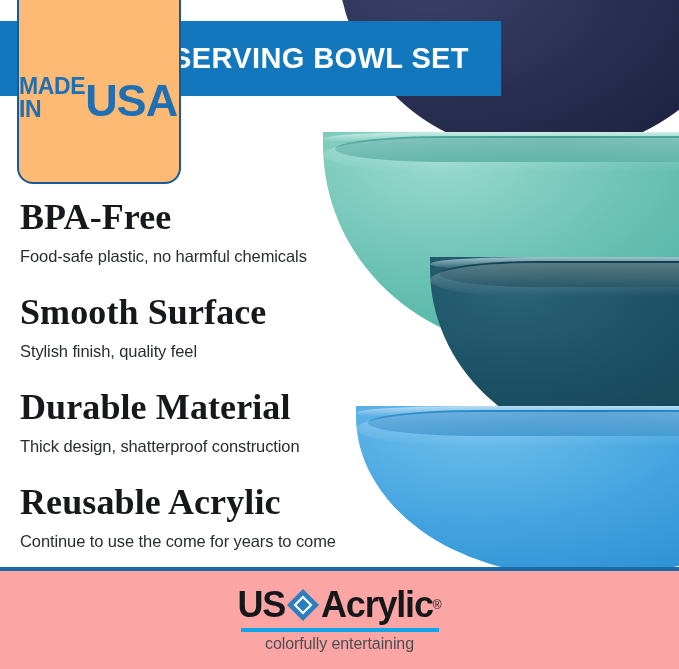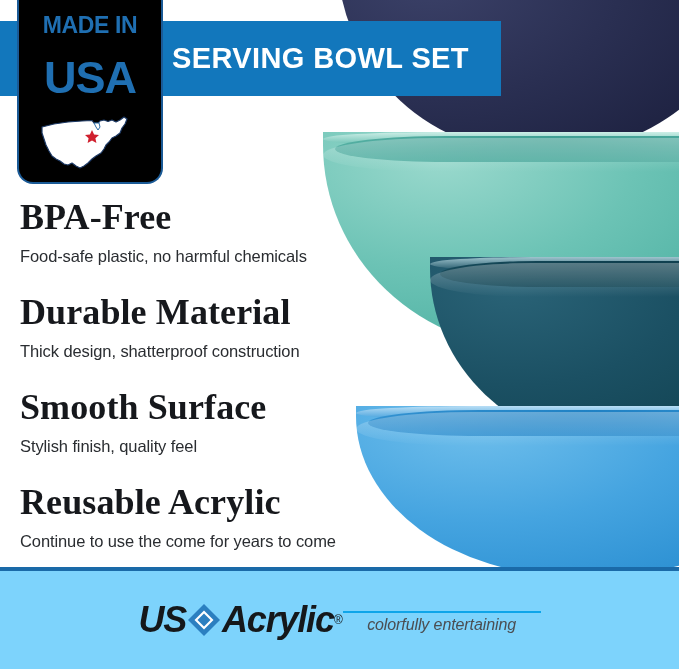--- a/index.html
+++ b/index.html
@@ -67,27 +67,27 @@
     display:flex; align-items:center;
     z-index:6;
   }
   #banner-title {
     color:#ffffff; font-weight:bold; font-size:29px; letter-spacing:.4px;
     margin-left:172px; white-space:nowrap;
   }
 
   
   #usa-badge {
-    position:absolute; left:17px; top:0px; width:146px; height:184px;
-    background:#000000;
+    position:absolute; left:17px; top:0px; width:164px; height:184px;
+    background:#fdba74;
     border:2px solid #1a5a96;
     border-top:none;
     border-radius:0 0 16px 16px;
     z-index:8;
-    display:flex; flex-direction:column; align-items:center;
+    display:flex; flex-direction:row; align-items:center;
   }
   #usa-badge .made-in {
     color:#1f6fb2; font-weight:bold; font-size:23px; letter-spacing:-.4px;
     margin-top:14px; line-height:1;
   }
   #usa-badge .usa {
     color:#1f6fb2; font-weight:bold; font-size:45px; letter-spacing:-1px;
     line-height:1; margin-top:18px;
   }
   #usa-map { margin-top:11px; }
@@ -106,33 +106,33 @@
     margin-top:9px; letter-spacing:-.1px;
   }
 
   
   #footer-rule {
     position:absolute; left:0; top:567px; width:679px; height:4px;
     background:#1a6aa8; z-index:9;
   }
   #footer {
     position:absolute; left:0; top:571px; width:679px; height:98px;
-    background:#7dd3fc; z-index:9;
-    display:flex; flex-direction:row; align-items:center; justify-content:center;font-style:italic;
+    background:#fca5a5; z-index:9;
+    display:flex; flex-direction:column; align-items:center; justify-content:center;
   }
   #logo-row { display:flex; align-items:center; justify-content:center; }
   .logo-word {
     font-family:"Liberation Sans", sans-serif;
     font-weight:bold; font-size:36px; color:#15181b; letter-spacing:-1.2px;
     line-height:1;
   }
   .logo-reg { font-size:12px; vertical-align:super; font-weight:normal; letter-spacing:0; }
   #logo-diamond { margin:0 1px; display:block; }
   #tagline-wrap {
-    margin-top:5px; width:198px; border-top:2px solid #0ea5e9;
+    margin-top:5px; width:198px; border-top:4px solid #0ea5e9;
     display:flex; justify-content:center; padding-top:3px;
   }
   #tagline {
     font-family:"Liberation Sans", sans-serif;
     font-size:16px; color:#4b4e52; letter-spacing:-.1px;
   }
 </style>
 </head>
 <body>
 
@@ -187,27 +187,27 @@
   </div>
 
   <div id="features">
 
     <div class="feature">
       <div class="f-title">BPA-Free</div>
       <div class="f-sub">Food-safe plastic, no harmful chemicals</div>
     </div>
 
     <div class="feature">
+      <div class="f-title">Smooth Surface</div>
+      <div class="f-sub">Stylish finish, quality feel</div>
+    </div>
+
+    <div class="feature">
       <div class="f-title">Durable Material</div>
       <div class="f-sub">Thick design, shatterproof construction</div>
-    </div>
-
-    <div class="feature">
-      <div class="f-title">Smooth Surface</div>
-      <div class="f-sub">Stylish finish, quality feel</div>
     </div>
 
     <div class="feature">
       <div class="f-title">Reusable Acrylic</div>
       <div class="f-sub">Continue to use the come for years to come</div>
     </div>
 
   </div>
 
   <div id="footer-rule"></div>

